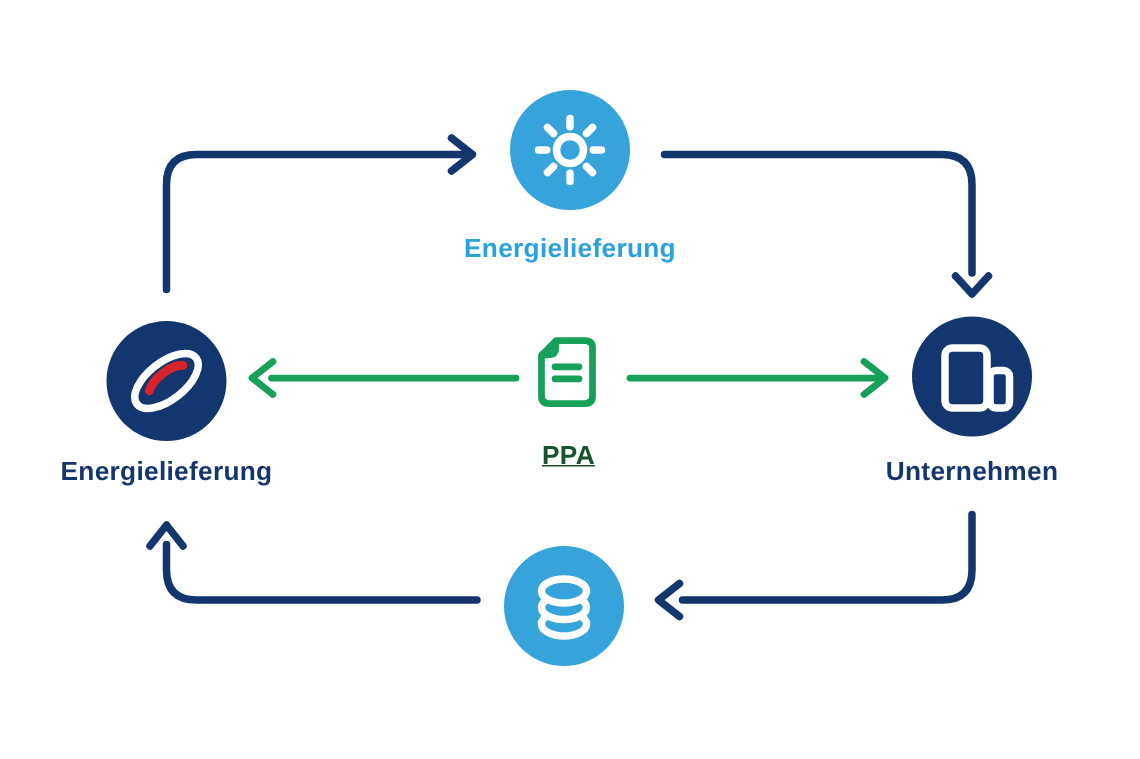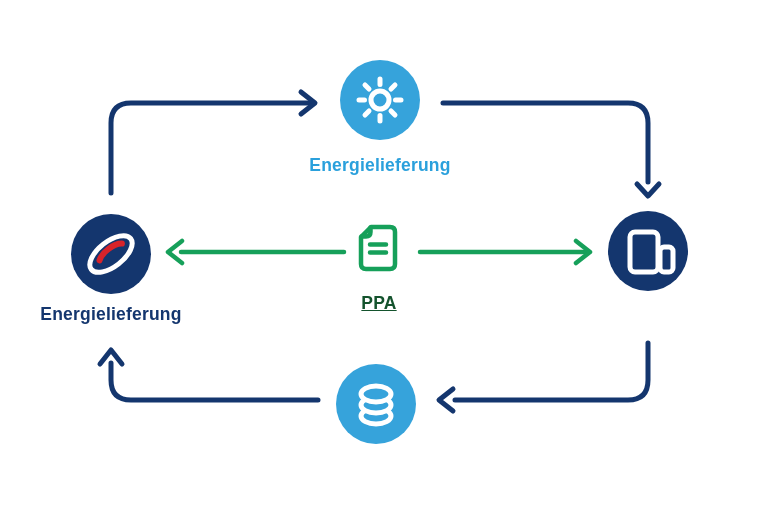--- a/index.html
+++ b/index.html
@@ -79,20 +79,21 @@
   <div class="node-label lbl-navy" style="left:111px; top:304px;">Energielieferung</div>
 
   <div class="node-circle navy" style="left:608px; top:211px;">
     <svg width="80" height="80" viewBox="0 0 80 80">
       <g fill="none" stroke="#ffffff" stroke-width="5" stroke-linejoin="round">
         <rect x="22" y="21" width="28" height="40" rx="5"></rect>
         <rect x="52" y="36" width="13" height="25" rx="4"></rect>
       </g>
     </svg>
   </div>
+  <div class="node-label lbl-navy" style="left:648px; top:304px;">Unternehmen</div>
 
   <div class="doc-icon-wrap" style="left:349px; top:219px;">
     <svg width="58" height="58" viewBox="0 0 58 58">
       <g fill="none" stroke="#16A05A" stroke-width="4.5" stroke-linecap="round" stroke-linejoin="round">
         <path d="M 22 8 H 41 Q 46 8 46 13 V 45 Q 46 50 41 50 H 17 Q 12 50 12 45 V 18 Z"></path>
         <path d="M 21.5 8.5 V 13 Q 21.5 17.5 17 17.5 H 12.5"></path>
         <path d="M 21 25.5 H 37 M 21 33.5 H 37"></path>
       </g>
     </svg>
   </div>

